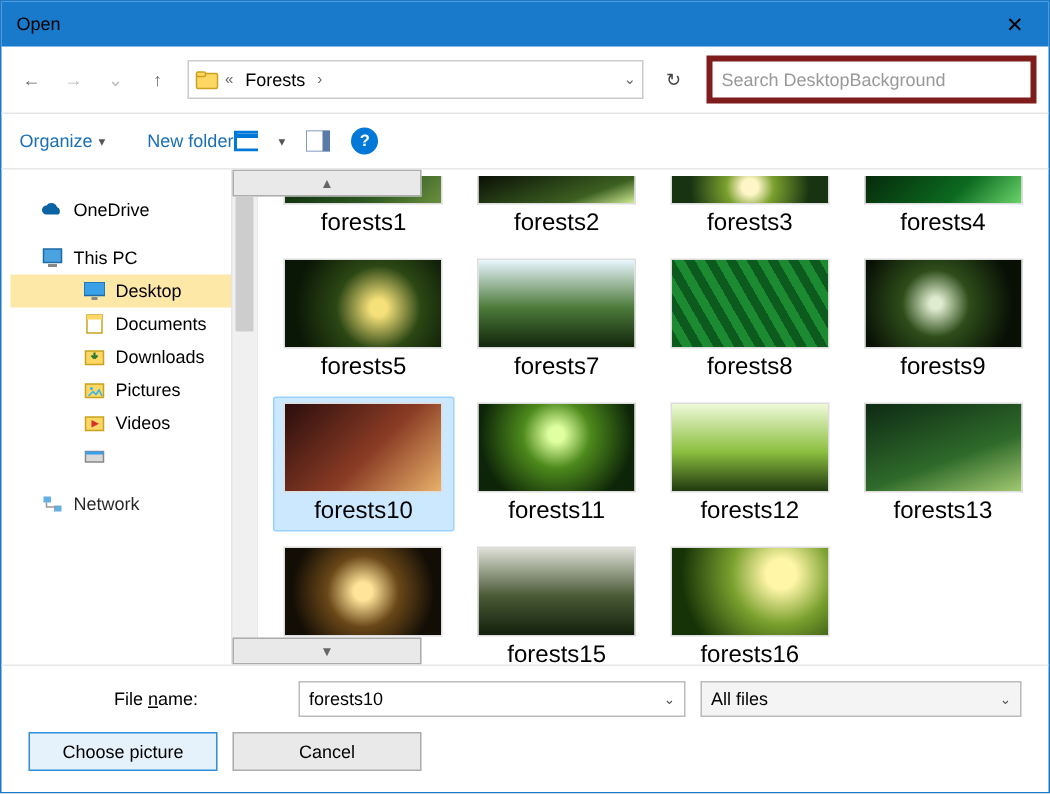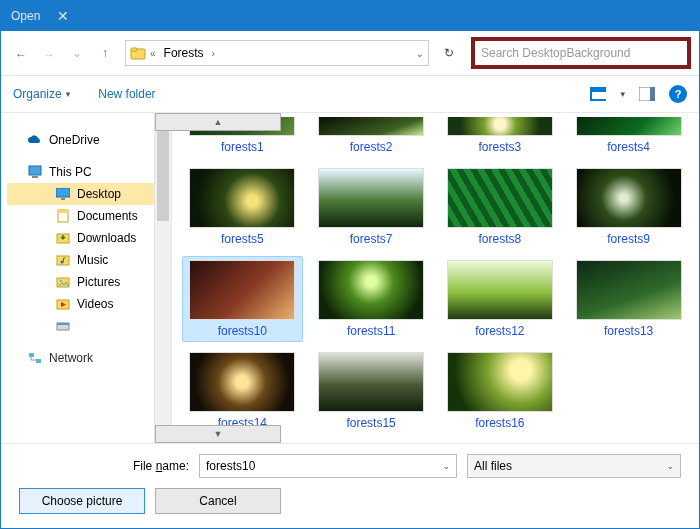--- a/index.html
+++ b/index.html
@@ -1,29 +1,29 @@
 <!DOCTYPE html>
 <html><head>
 <meta charset="utf-8">
 <style>
   html,body{margin:0;padding:0;font-family:"Segoe UI",Tahoma,sans-serif;font-size:12px;color:#000;background:#fff}
   .window{width:700px;height:529px;border:1px solid #1979ca;box-sizing:border-box;display:flex;flex-direction:column;background:#fff}
-  .titlebar{height:30px;background:#1979ca;color:#e5e5e5;display:flex;align-items:center;justify-content:flex-start}
+  .titlebar{height:30px;background:#1979ca;color:#000000;display:flex;align-items:center;justify-content:space-between}
   .titlebar .title{padding-left:10px;font-size:12px}
   .titlebar .close{width:45px;height:30px;display:flex;align-items:center;justify-content:center;font-size:14px}
   .navrow{height:36px;display:flex;align-items:center;padding:4px 8px;gap:4px;border-bottom:1px solid #e5e5e5}
   .nav-arrow{width:24px;height:24px;display:flex;align-items:center;justify-content:center;color:#666;border-radius:2px}
   .nav-arrow.disabled{color:#bbb}
   .addrbar{flex:1;height:24px;border:1px solid #ccc;display:flex;align-items:center;padding:0 4px;gap:4px;margin:0 4px}
   .addrbar .crumb{padding:2px 4px}
   .addrbar .sep{color:#666;font-size:10px}
   .addrbar .folder-ico{display:inline-block}
   .refresh{width:24px;height:24px;display:flex;align-items:center;justify-content:center;color:#444;margin-right:6px}
   .search{width:200px;height:24px;border:4px solid #7f1d1d;display:flex;align-items:center;padding:0 6px;color:#999;gap:6px}
-  .toolbar{height:36px;display:flex;align-items:center;justify-content:space-between;padding:0 12px;border-bottom:1px solid #e8e8e8}
+  .toolbar{height:36px;display:flex;align-items:center;padding:0 12px;border-bottom:1px solid #e8e8e8}
   .toolbar-left{display:flex;align-items:center;gap:28px}
   .toolbar-left .item{color:#1a6fb3;display:flex;align-items:center;gap:4px}
   .toolbar-right{display:flex;align-items:center;gap:14px}
   .toolbar-right .help{width:18px;height:18px;border-radius:50%;background:#0078d7;color:#fff;display:flex;align-items:center;justify-content:center;font-size:11px;font-weight:bold}
   .body{flex:1;display:flex;min-height:0}
   .sidebar{width:170px;border-right:1px solid #e8e8e8;display:flex;flex-direction:column;position:relative}
   .sidebar-scroll{width:16px;background:#f0f0f0;position:absolute;right:0;top:0;bottom:0;border-left:1px solid #e5e5e5}
   .sidebar-scroll .btn{height:16px;display:flex;align-items:center;justify-content:center;color:#666;font-size:9px}
   .sidebar-scroll .thumb{position:absolute;left:2px;right:2px;top:18px;height:90px;background:#cdcdcd;border-radius:1px}
   .tree{padding:6px 0 6px 6px;overflow:hidden;margin-right:16px}
@@ -31,42 +31,42 @@
   .tree .node.lvl1{padding-left:20px}
   .tree .node.lvl2{padding-left:48px}
   .tree .node.selected{background:#fde8a8}
   .ico{width:16px;height:16px;display:inline-flex;align-items:center;justify-content:center}
   .files{flex:1;overflow:auto;padding:0 10px 6px 10px}
   .grid{display:grid;grid-template-columns:repeat(4,1fr);gap:6px 8px}
   .thumb-item{display:flex;flex-direction:column;align-items:center;padding:3px;border:1px solid transparent;border-radius:2px}
   .thumb-item.selected{background:#cce8ff;border:1px solid #99d1ff}
   .thumb-img{width:104px;height:58px;border:1px solid #ddd;background:#2b3a1f}
   .thumb-item.cut .thumb-img{height:18px;border-top:none}
-  .thumb-label{margin-top:4px;font-size:12px;color:#1d4ed8}
+  .thumb-label{margin-top:4px;font-size:16px;color:#000000}
   .thumb-item.selected .thumb-label{background:#cce8ff}
   
   .p1{background:linear-gradient(135deg,#0b2b0d,#2f5a22 60%,#6b8f3d)}
   .p2{background:linear-gradient(160deg,#0a1006,#3c6021 70%,#cfe993)}
   .p3{background:radial-gradient(circle at 50% 40%,#fff6c8 0 10%,#7aa02e 30%,#173311 75%)}
   .p4{background:linear-gradient(135deg,#062a0b,#0c6b20 60%,#6bd46b)}
   .p5{background:radial-gradient(circle at 60% 55%,#f5e07a 0 8%,#2c4714 40%,#0a1606 80%)}
   .p6{background:linear-gradient(180deg,#f4f9eb,#7ea047 50%,#1d3a12)}
   .p7{background:linear-gradient(180deg,#e9f6ff,#4c7a3a 55%,#12260c)}
   .p8{background:repeating-linear-gradient(60deg,#0c5a1d,#0c5a1d 6px,#1b8a30 6px,#1b8a30 12px)}
   .p9{background:radial-gradient(circle at 45% 50%,#dfeccf 0 6%,#2e4d1a 35%,#081005 80%)}
   .p10{background:linear-gradient(135deg,#2a0d0d,#8a3b24 55%,#e8b16a)}
   .p11{background:radial-gradient(circle at 50% 35%,#dfffa0 0 8%,#4d8a1c 35%,#0d2408 80%)}
   .p12{background:linear-gradient(180deg,#eef9d8,#8cbf3f 55%,#203a10)}
   .p13{background:linear-gradient(160deg,#0d2a14,#2f6a2a 60%,#a2c971)}
   .p14{background:radial-gradient(circle at 50% 50%,#ffe49a 0 10%,#6a4718 40%,#120d05 80%)}
   .p15{background:linear-gradient(180deg,#dfe0d7,#4a5a36 55%,#13200c)}
   .p16{background:radial-gradient(circle at 70% 30%,#fff6a8 0 12%,#7aa02e 40%,#163307 80%)}
   .footer{border-top:1px solid #e8e8e8;padding:10px 18px 14px 18px;display:flex;flex-direction:column;gap:10px}
   .row1{display:flex;align-items:center;gap:10px}
-  .row1 .lbl{width:170px;text-align:right}
+  .row1 .lbl{width:170px;text-align:center}
   .row1 .lbl u{text-decoration:underline}
   .fname{flex:1;height:22px;border:1px solid #bcbcbc;display:flex;align-items:center;justify-content:space-between;padding:0 6px;background:#fff}
   .filter{width:200px;height:22px;border:1px solid #bcbcbc;display:flex;align-items:center;justify-content:space-between;padding:0 6px;background:#f4f4f4}
   .row2{display:flex;justify-content:flex-start;gap:10px}
   .btn{min-width:100px;height:24px;border:1px solid #adadad;background:#e9e9e9;display:flex;align-items:center;justify-content:center;padding:0 12px}
   .btn.primary{border:1px solid #2e90d8;background:#e5f1fb}
   .chev{font-size:9px;color:#555}
   .spacer{flex:1}
   svg{display:block}
 </style>
@@ -203,30 +203,20 @@
                 <rect x="1" y="3" width="12" height="9" fill="#ffd765" stroke="#caa21e"></rect>
                 <path d="M7 4v4m0 0l-2-2m2 2l2-2" stroke="#2e7d32" stroke-width="1.5" fill="none"></path>
               </svg>
             </span>
           <span>Downloads</span>
         </div>
         <div class="node lvl2">
           <span class="ico">
               <svg width="14" height="14">
                 <rect x="1" y="3" width="12" height="9" fill="#ffd765" stroke="#caa21e"></rect>
-                <circle cx="6" cy="9" r="1.5" fill="#1976d2"></circle>
-                <path d="M7.5 9V5h2" stroke="#1976d2" fill="none"></path>
-              </svg>
-            </span>
-          <span>Music</span>
-        </div>
-        <div class="node lvl2">
-          <span class="ico">
-              <svg width="14" height="14">
-                <rect x="1" y="3" width="12" height="9" fill="#ffd765" stroke="#caa21e"></rect>
                 <circle cx="5" cy="6" r="1" fill="#29b6f6"></circle>
                 <path d="M3 11l3-3 2 2 2-3 2 4" stroke="#29b6f6" fill="none"></path>
               </svg>
             </span>
           <span>Pictures</span>
         </div>
         <div class="node lvl2">
           <span class="ico">
               <svg width="14" height="14">
                 <rect x="1" y="3" width="12" height="9" fill="#ffd765" stroke="#caa21e"></rect>

